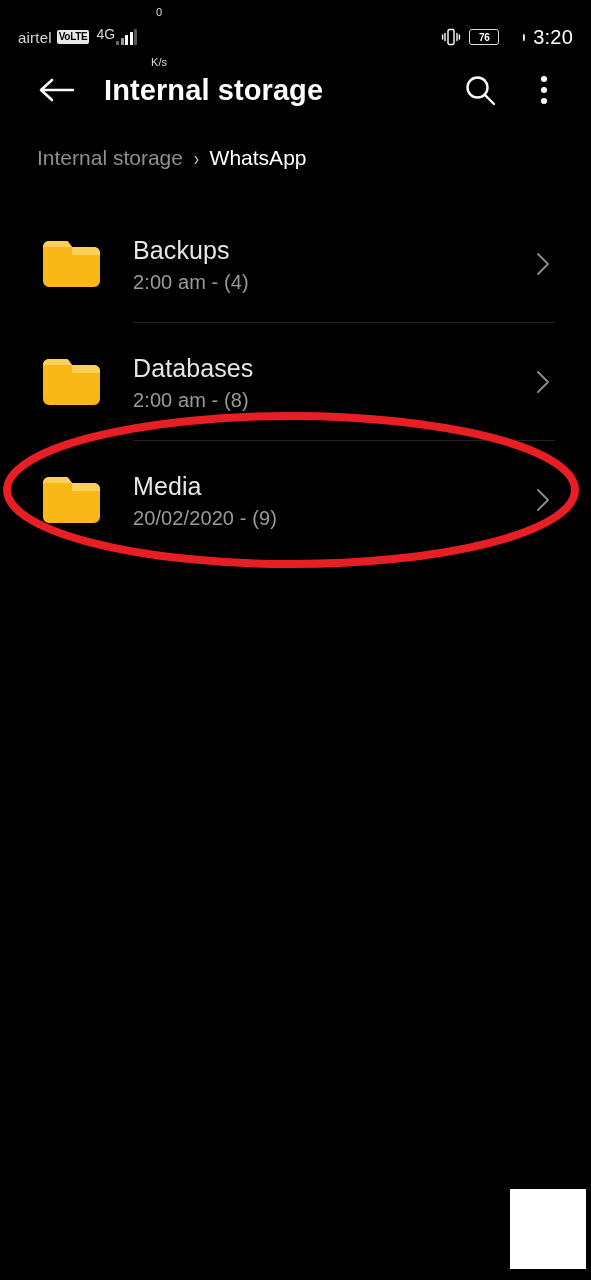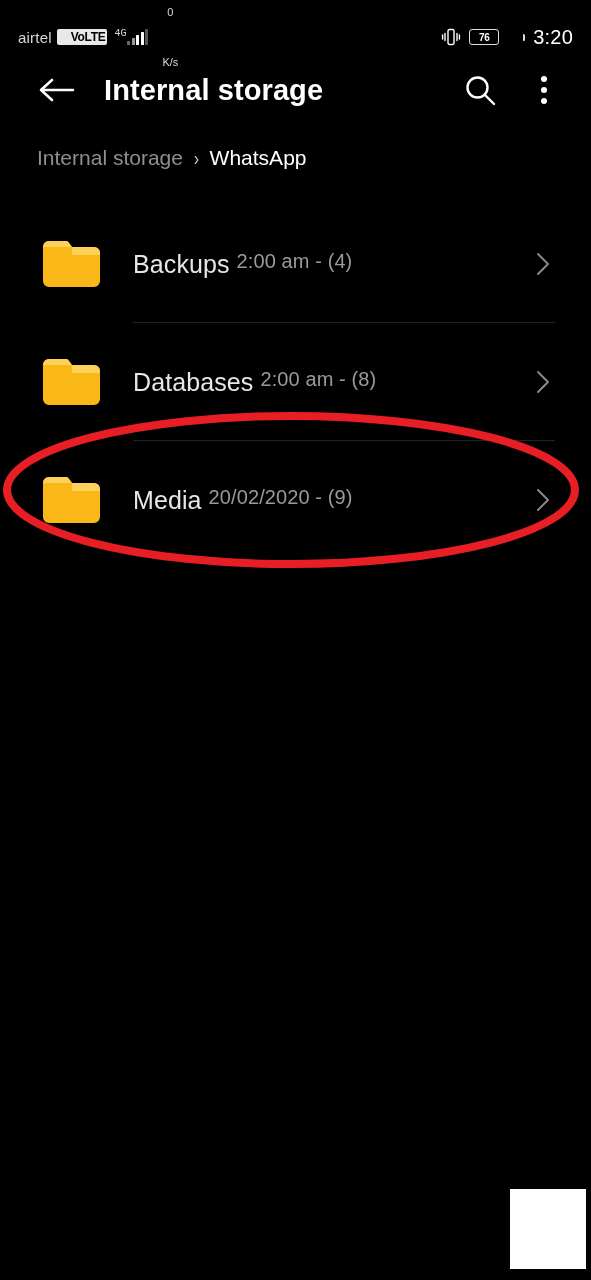--- a/index.html
+++ b/index.html
@@ -35,39 +35,38 @@
     gap: 5px;
   }
   .carrier {
     font-size: 15px;
     color: #d8d8d8;
     letter-spacing: 0.2px;
   }
   .volte-badge {
     background: #e8e8e8;
     color: #000000;
-    font-size: 12px;
+    font-size: 10px;
     font-weight: bold;
     line-height: 1;
-    padding: 2px 2px 2px 14px;
+    padding: 2px 2px 2px 2px;
     border-radius: 2px;
     letter-spacing: -0.3px;
   }
   .net-group {
     display: flex;
     align-items: flex-end;
     gap: 1px;
     margin-left: 2px;
   }
   .net-type {
-    font-size: 10px;
+    font-size: 14px;
     color: #d8d8d8;
     line-height: 10px;
     margin-bottom: 6px;
-    font-family: Liberation Mono, monospace;
   }
   .sig-bars {
     display: flex;
     align-items: flex-end;
     gap: 1.5px;
     height: 15px;
   }
   .sig-bars i {
     display: block;
     width: 3px;
@@ -232,21 +231,21 @@
   .folder-icon {
     width: 65px;
     height: 54px;
     margin-left: 39px;
     flex: none;
     position: relative;
   }
   .row-text {
     margin-left: 29px;
     display: flex;
-    flex-direction: row;
+    flex-direction: column;
     justify-content: space-between;
     gap: 7px;
   }
   .row-title {
     font-size: 25px;
     color: #e6e6e6;
     letter-spacing: 0.1px;
     line-height: 28px;
   }
   .row-sub {

